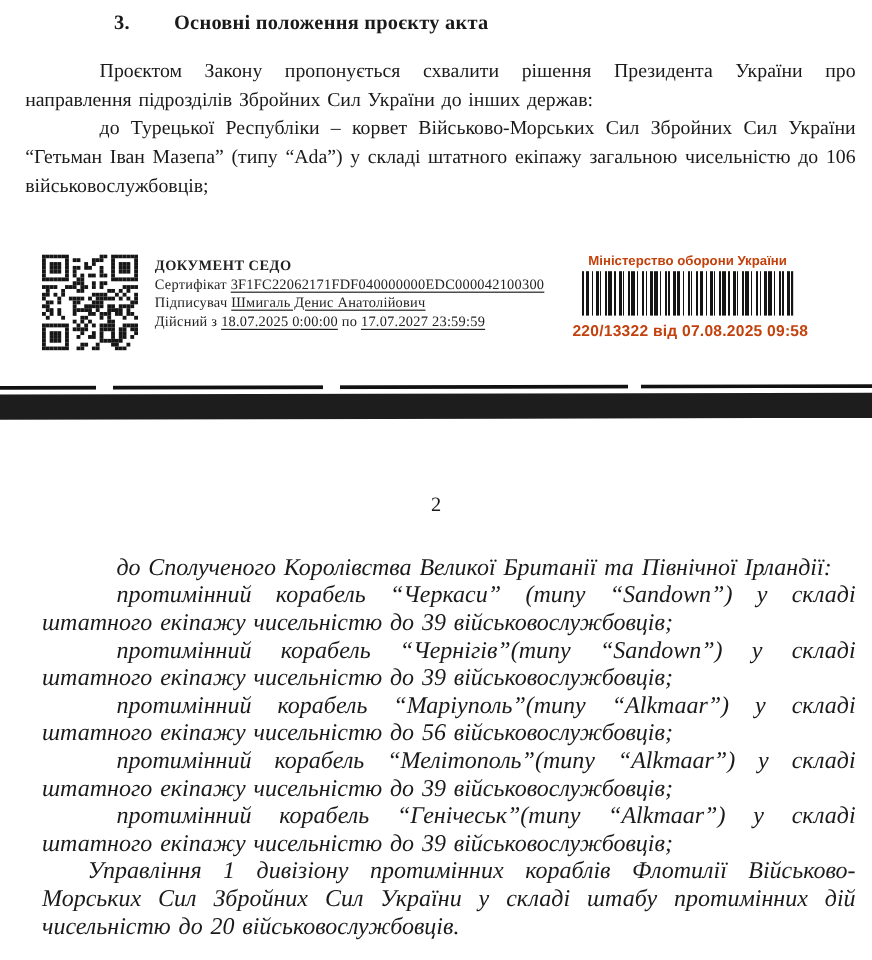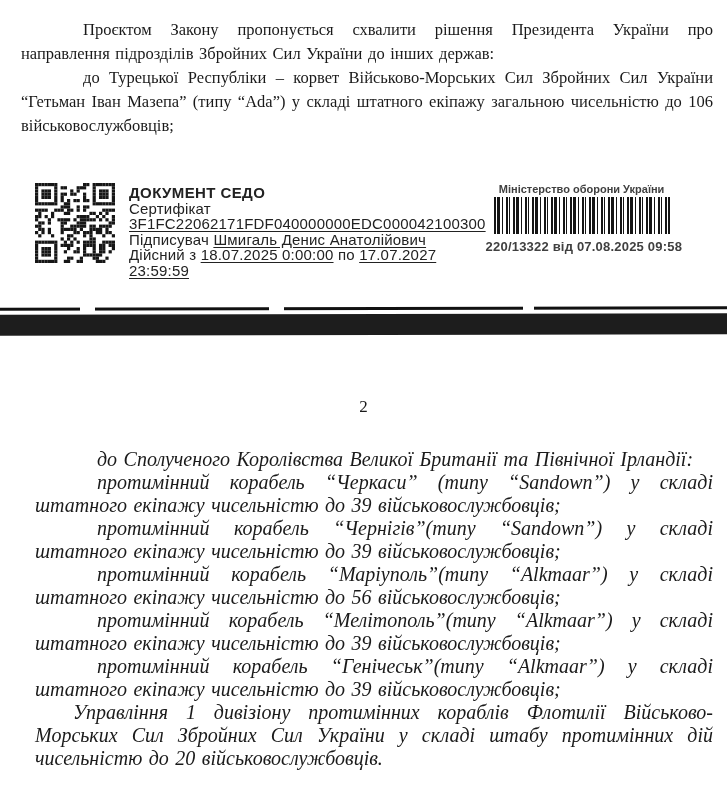--- a/index.html
+++ b/index.html
@@ -11,26 +11,26 @@
   
   .heading{margin:9px 0 0 95px;font-size:17px;font-weight:bold;letter-spacing:.2px;}
   .h-num{display:inline-block;width:50px;}
   .doc-body{margin:0 14px 0 21px;font-size:16.5px;line-height:24px;
     text-align:justify;text-indent:62px;word-spacing:1.5px;}
   .b1{margin-top:18px;}
   
   .stamps{display:flex;align-items:flex-start;margin-top:37px;}
   .qr{width:80px;height:80px;margin:8px 0 0 35px;flex:0 0 auto;}
   .qr svg{width:80px;height:80px;display:block;fill:#161616;}
-  .sedo{margin:10px 0 0 14px;font-family:Liberation Sans, sans-serif;
-    font-size:15px;line-height:15.5px;color:#222;letter-spacing:.2px;}
+  .sedo{margin:10px 0 0 14px;font-family:Liberation Serif, serif;
+    font-size:12px;line-height:15.5px;color:#222;letter-spacing:.2px;}
   .sedo-title{font-weight:bold;letter-spacing:.4px;}
   .u{text-decoration:underline;text-underline-offset:2px;}
   .mod{margin:8px 58px 0 auto;width:192px;text-align:center;
-    font-family:"Liberation Sans",sans-serif;color:#404040;}
+    font-family:"Liberation Sans",sans-serif;color:#c2410c;}
   .mod-title{font-size:11px;font-weight:bold;white-space:nowrap;}
   .barcode{height:37px;width:176px;margin:2px auto 5px;
     background:repeating-linear-gradient(90deg,
       #141414 0 2px,#fff 2px 3px,#141414 3px 6px,#fff 6px 8px,
       #141414 8px 9px,#fff 9px 12px,#141414 12px 14px,#fff 14px 15px,
       #141414 15px 16px,#fff 16px 19px);}
   .mod-number{font-size:13px;font-weight:bold;letter-spacing:.2px;white-space:nowrap;}
   
   .separator{margin-top:29px;}
   .sep-thin{height:3px;transform:rotate(-.12deg);
@@ -43,20 +43,23 @@
   .body2 p{margin:0 14px 0 35px;font-size:20px;line-height:23px;
     text-align:justify;text-indent:62px;word-spacing:1.5px;font-style:italic;}
   .p-last{text-indent:38px !important;}
 </style>
 </head>
 <body>
 
 <div class="sheet">
 
   <section>
+    <h1 class="heading">
+      <span class="h-num">3.</span><span>Основні положення проєкту акта</span>
+    </h1>
 
     <p class="doc-body b1">Проєктом Закону пропонується схвалити рішення Президента України про направлення підрозділів Збройних Сил України до інших держав:</p>
     <p class="doc-body">до Турецької Республіки – корвет Військово-Морських Сил Збройних Сил України “Гетьман Іван Мазепа” (типу “Ada”) у складі штатного екіпажу загальною чисельністю до 106 військовослужбовців;</p>
 
     <div class="stamps">
       <div class="qr">
         <svg id="qr-svg" viewBox="0 0 100 100">
             <rect x="0.0" y="0.0" width="4.0" height="4.0"></rect>
             <rect x="4.0" y="0.0" width="4.0" height="4.0"></rect>
             <rect x="8.0" y="0.0" width="4.0" height="4.0"></rect>

